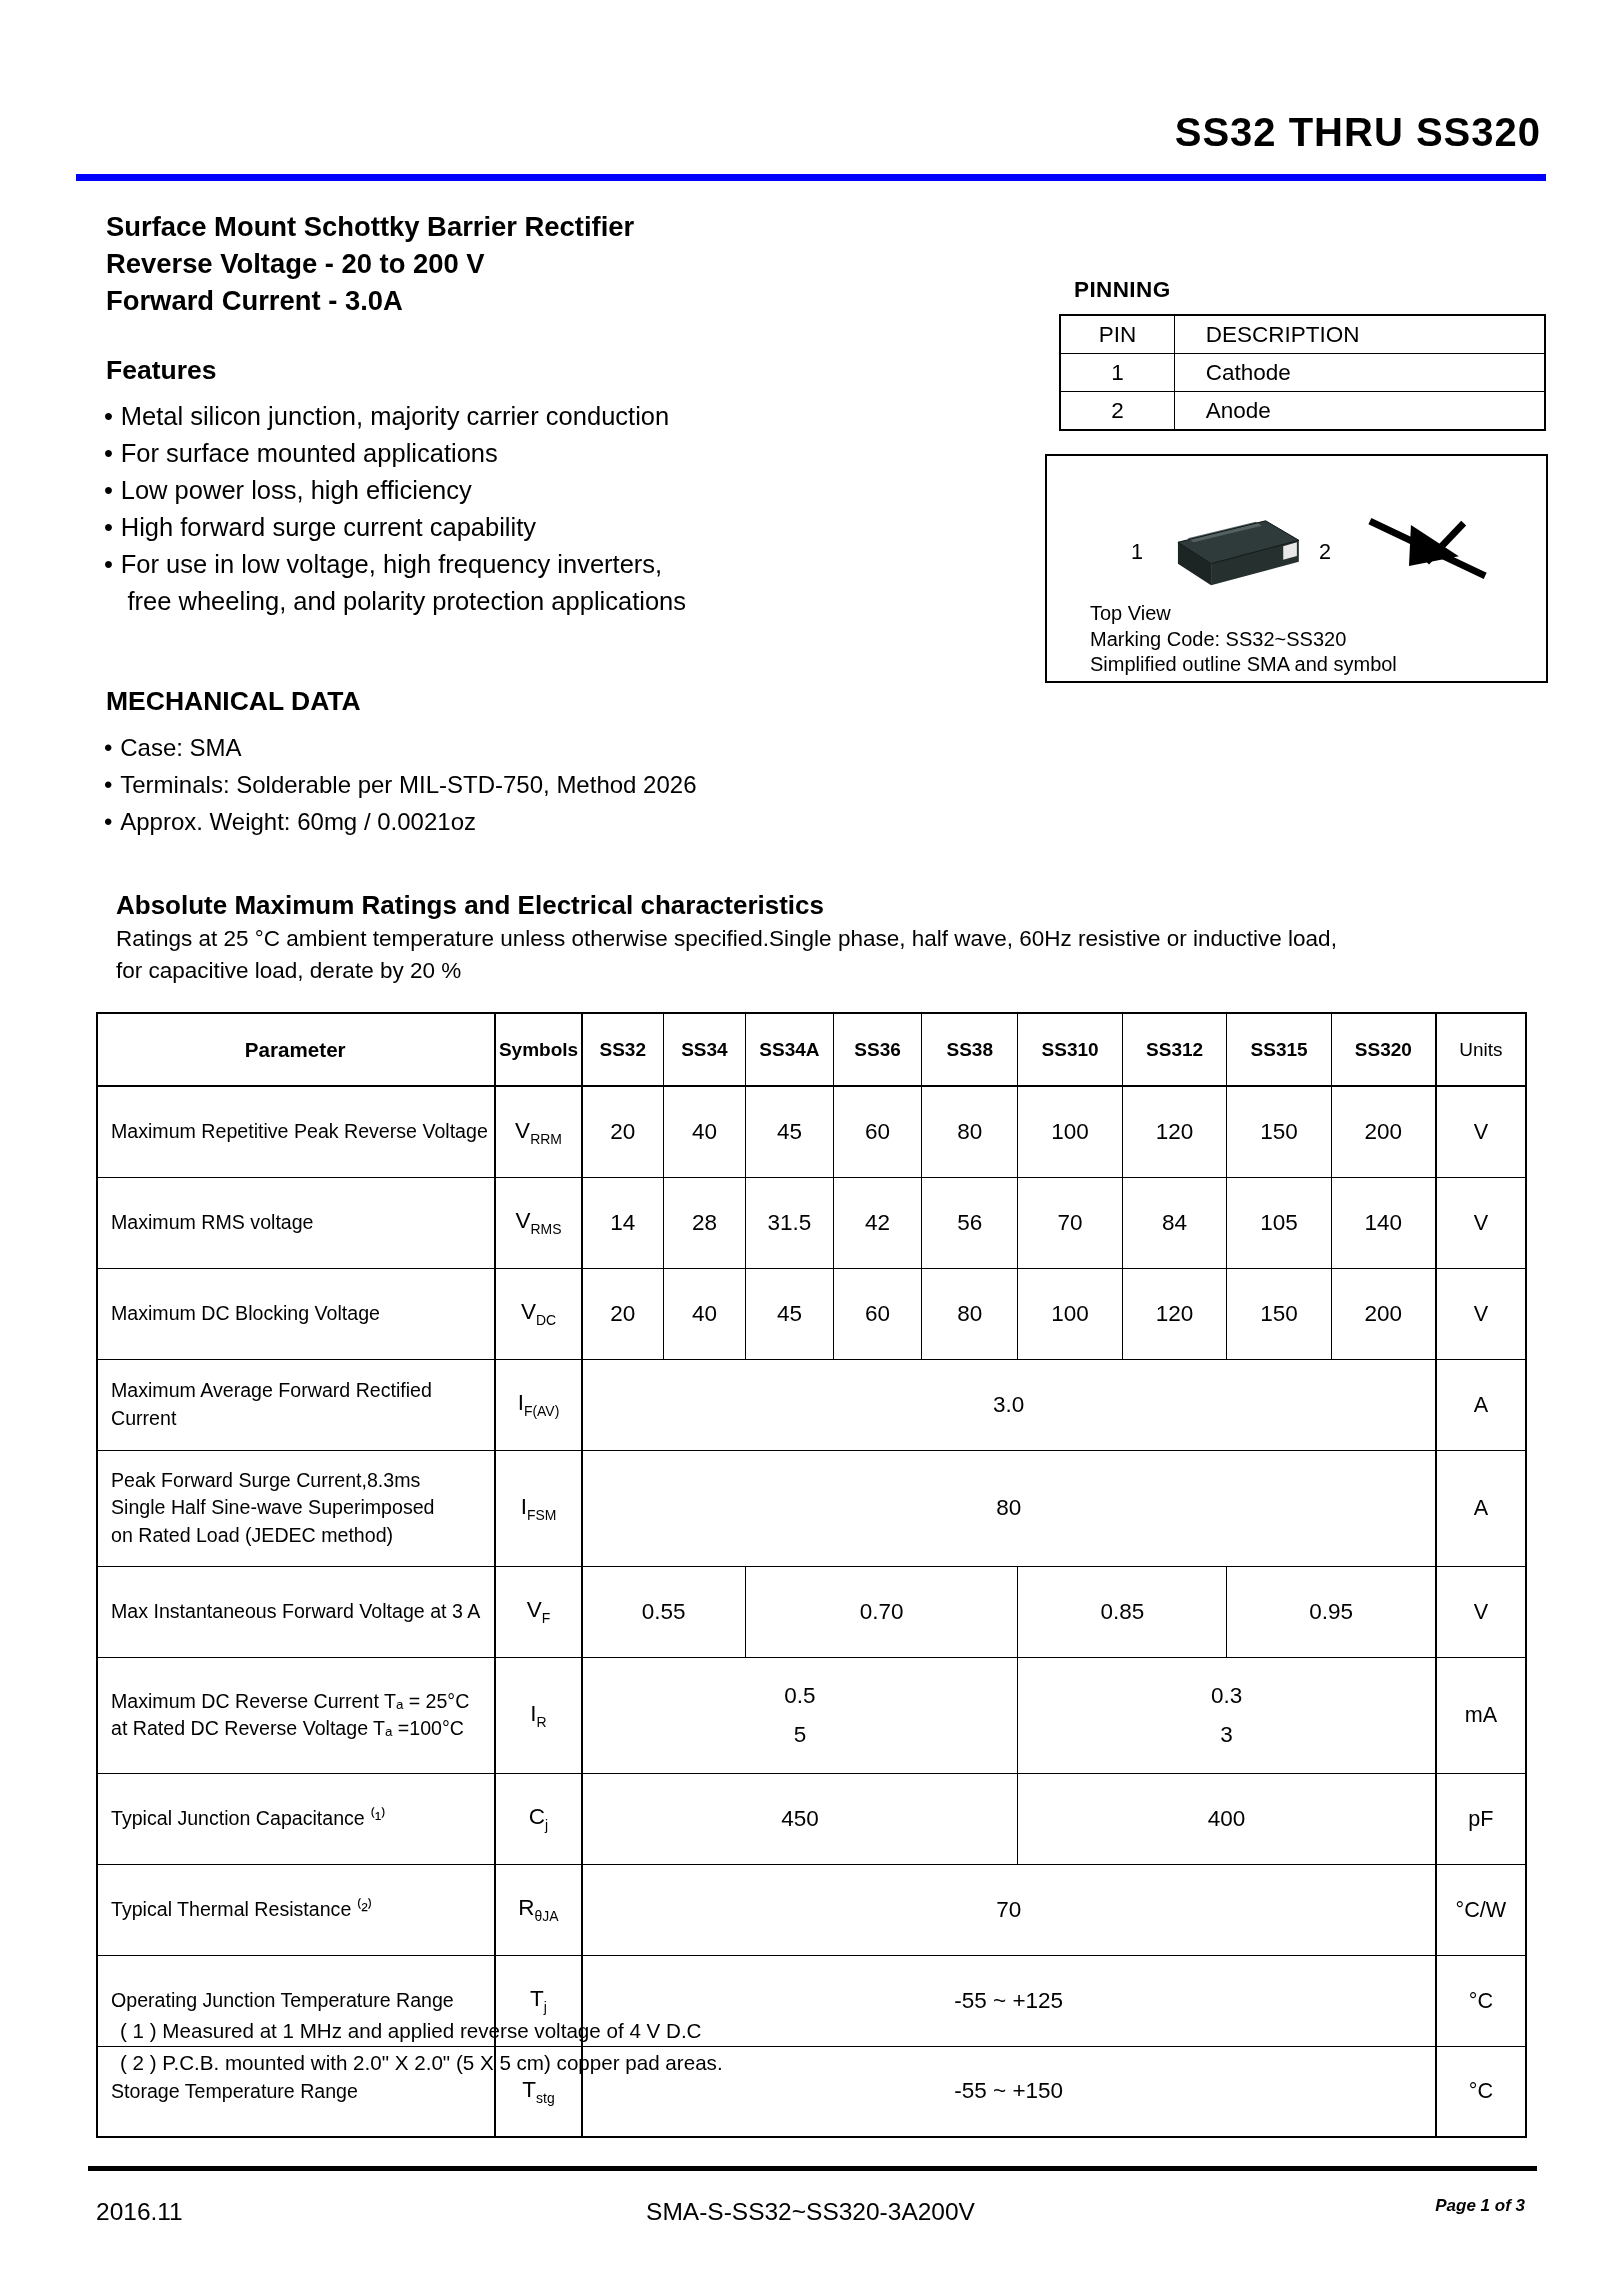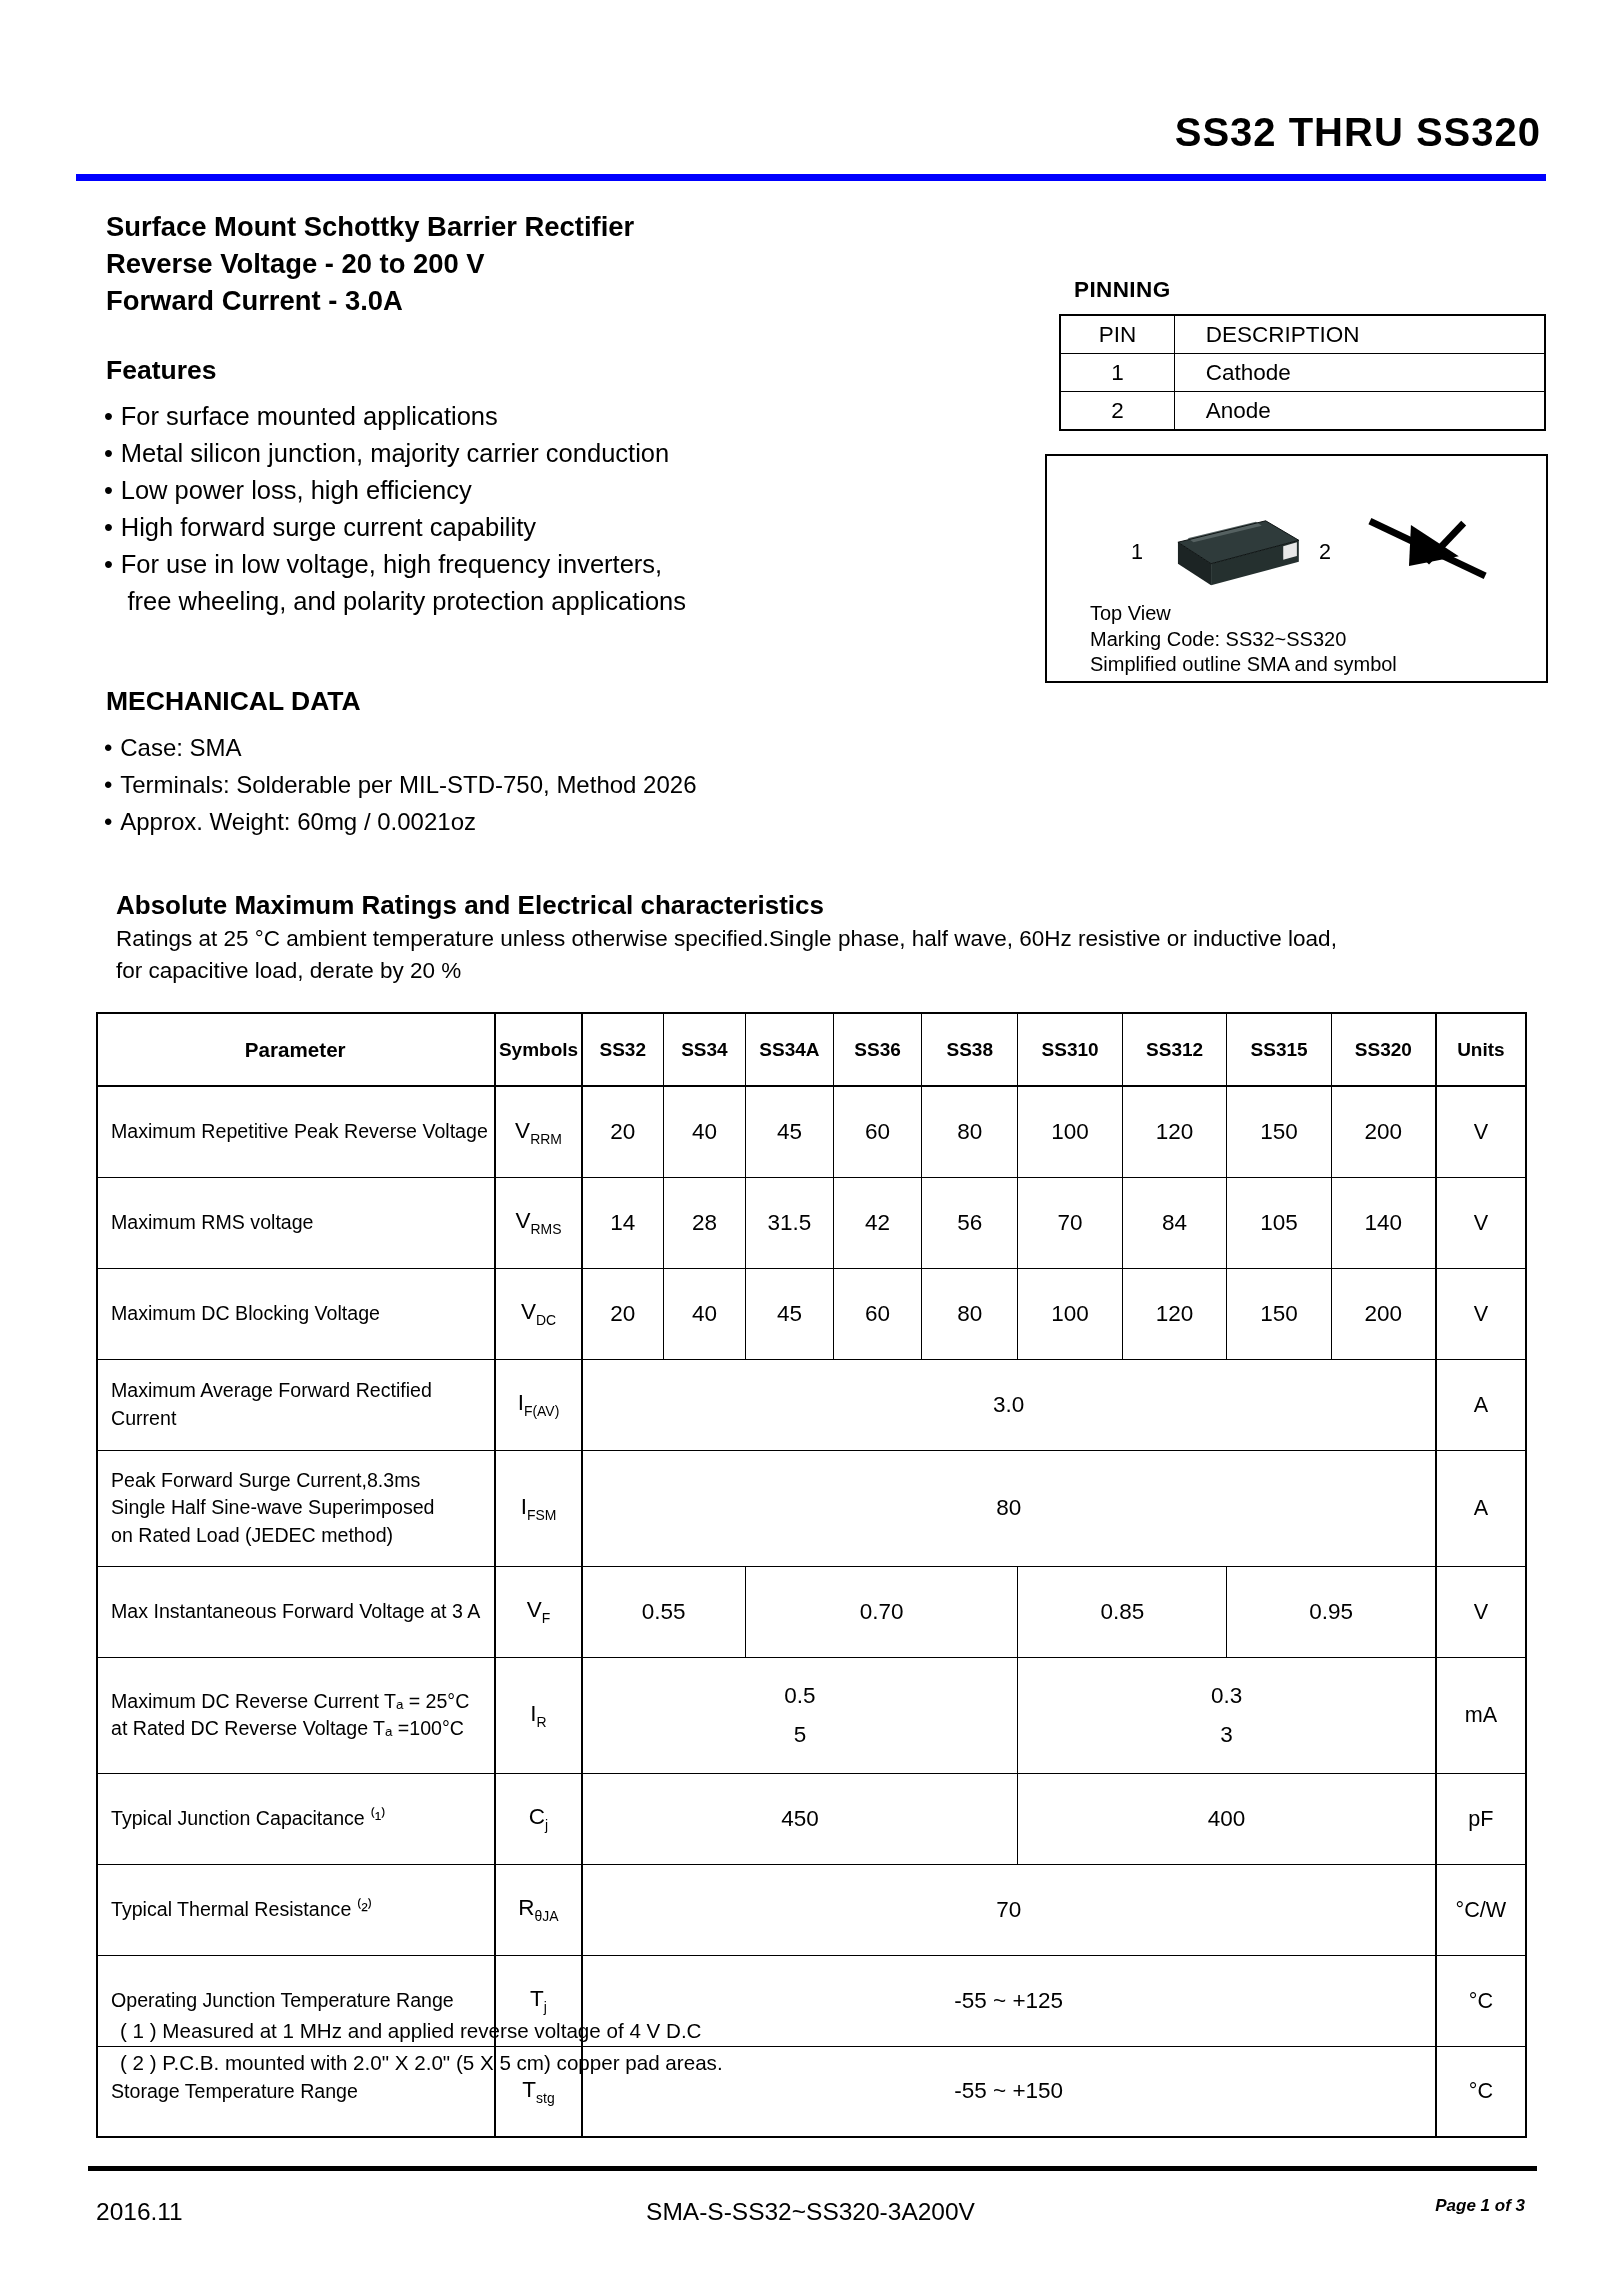--- a/index.html
+++ b/index.html
@@ -237,21 +237,21 @@
   table.maintable thead td.sym {
     font-size: 19px;
     font-weight: bold;
   }
   table.maintable td.units {
     font-size: 21.6px;
     border-left: 2.9px solid #000;
   }
   table.maintable thead td.units {
     font-size: 19px;
-    font-weight: bold;
+    font-weight: normal;
   }
   table.maintable td.val {
     font-size: 22.5px;
   }
   .sub { font-size: 0.62em; vertical-align: sub; }
   .rowh-tall { height: 91px; }
   .rowh-big { height: 116px; }
   .two-line { line-height: 39px; }
 
   
@@ -304,22 +304,22 @@
   <div class="header-rule"></div>
 
   <div class="intro">
     <div class="intro-line">Surface Mount Schottky Barrier Rectifier</div>
     <div class="intro-line">Reverse Voltage - 20 to 200 V</div>
     <div class="intro-line">Forward Current - 3.0A</div>
   </div>
 
   <div class="features-heading">Features</div>
   <div class="features-list">
+    <div class="feature-item"><span class="bullet">•</span><span>Metal silicon junction, majority carrier conduction</span></div>
     <div class="feature-item"><span class="bullet">•</span><span>For surface mounted applications</span></div>
-    <div class="feature-item"><span class="bullet">•</span><span>Metal silicon junction, majority carrier conduction</span></div>
     <div class="feature-item"><span class="bullet">•</span><span>Low power loss, high efficiency</span></div>
     <div class="feature-item"><span class="bullet">•</span><span>High forward surge current capability</span></div>
     <div class="feature-item"><span class="bullet">•</span><span>For use in low voltage, high frequency inverters,</span></div>
     <div class="feature-cont">free wheeling, and polarity protection applications</div>
   </div>
 
   <div class="mech-heading">MECHANICAL DATA</div>
   <div class="mech-list">
     <div class="mech-item"><span class="bullet">•</span><span>Case: SMA</span></div>
     <div class="mech-item"><span class="bullet">•</span><span>Terminals: Solderable per MIL-STD-750, Method 2026</span></div>

